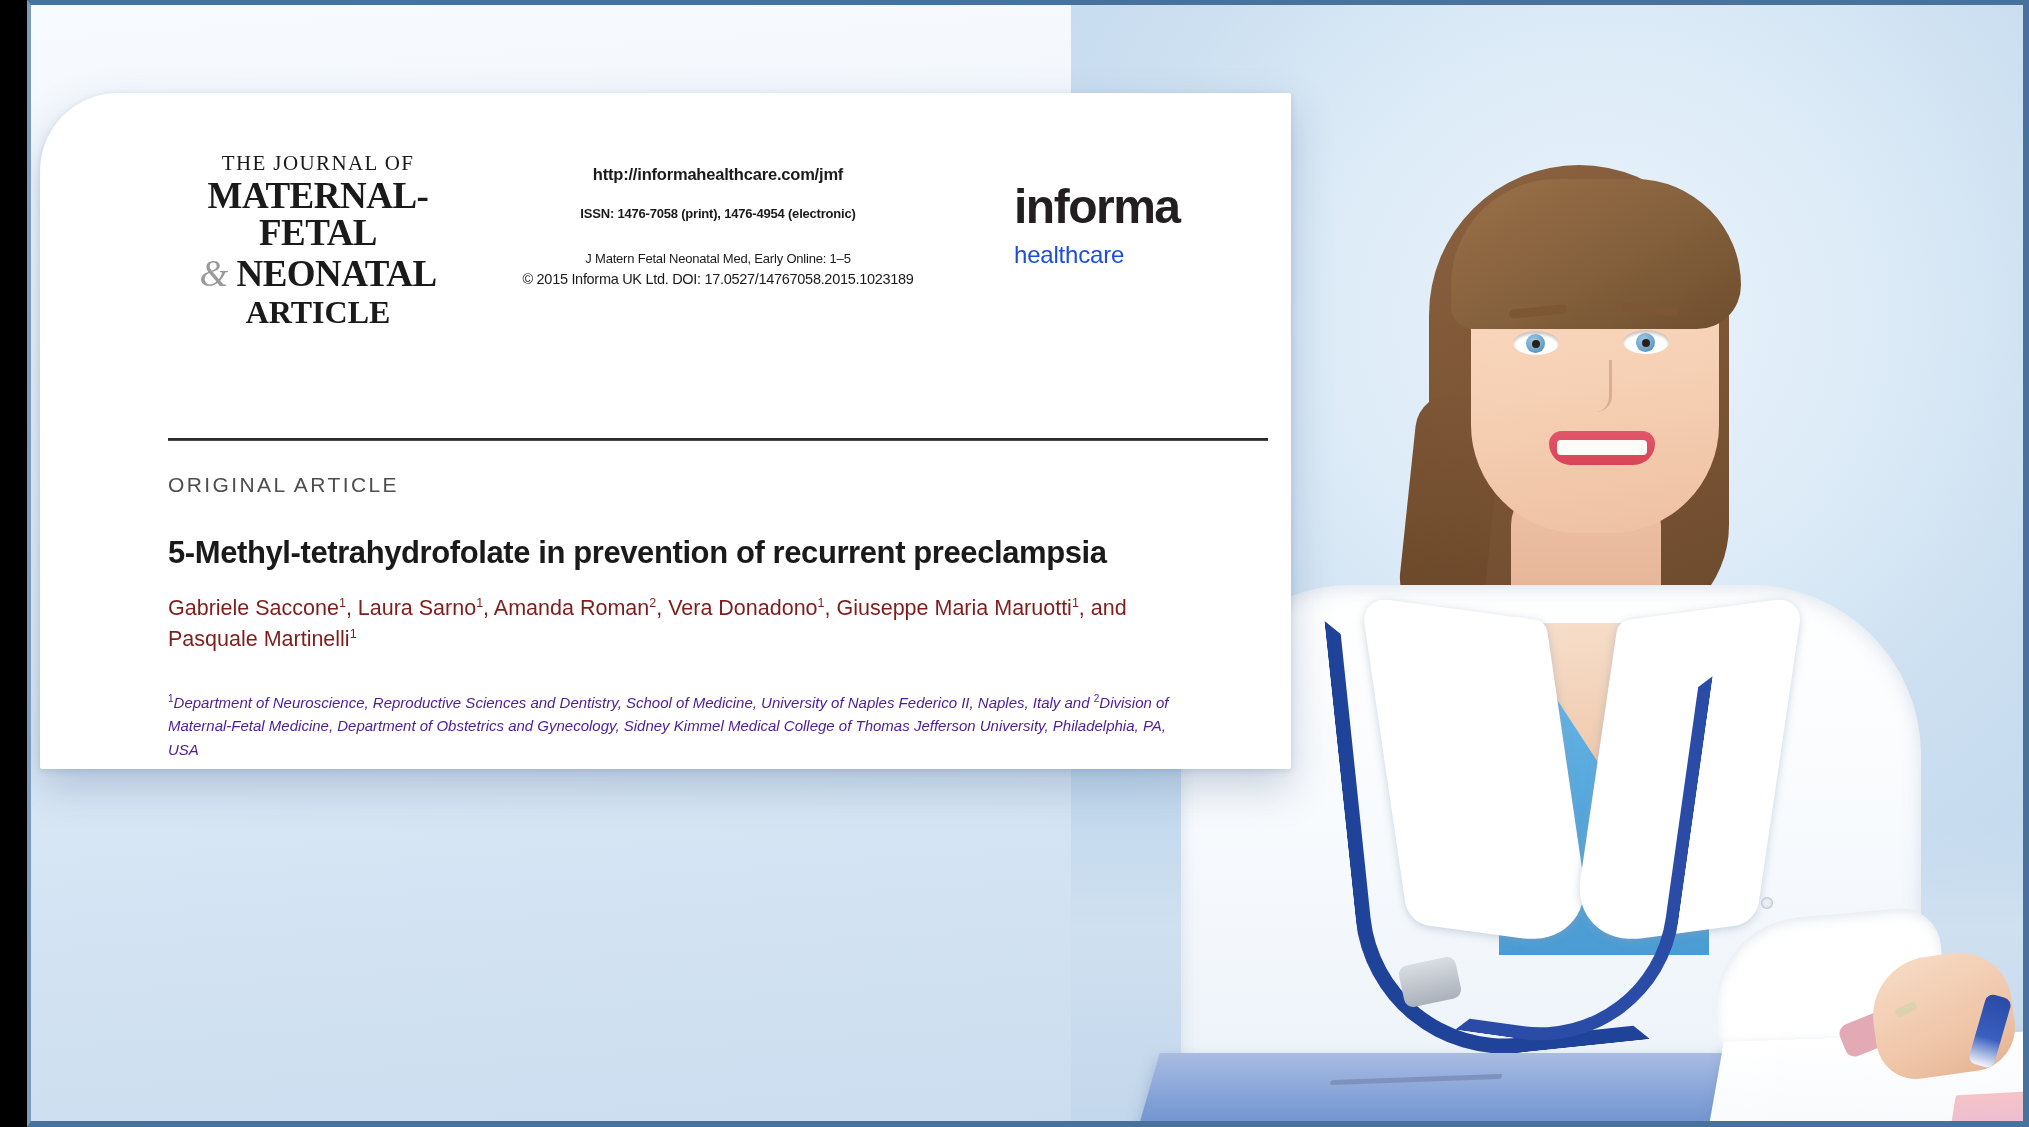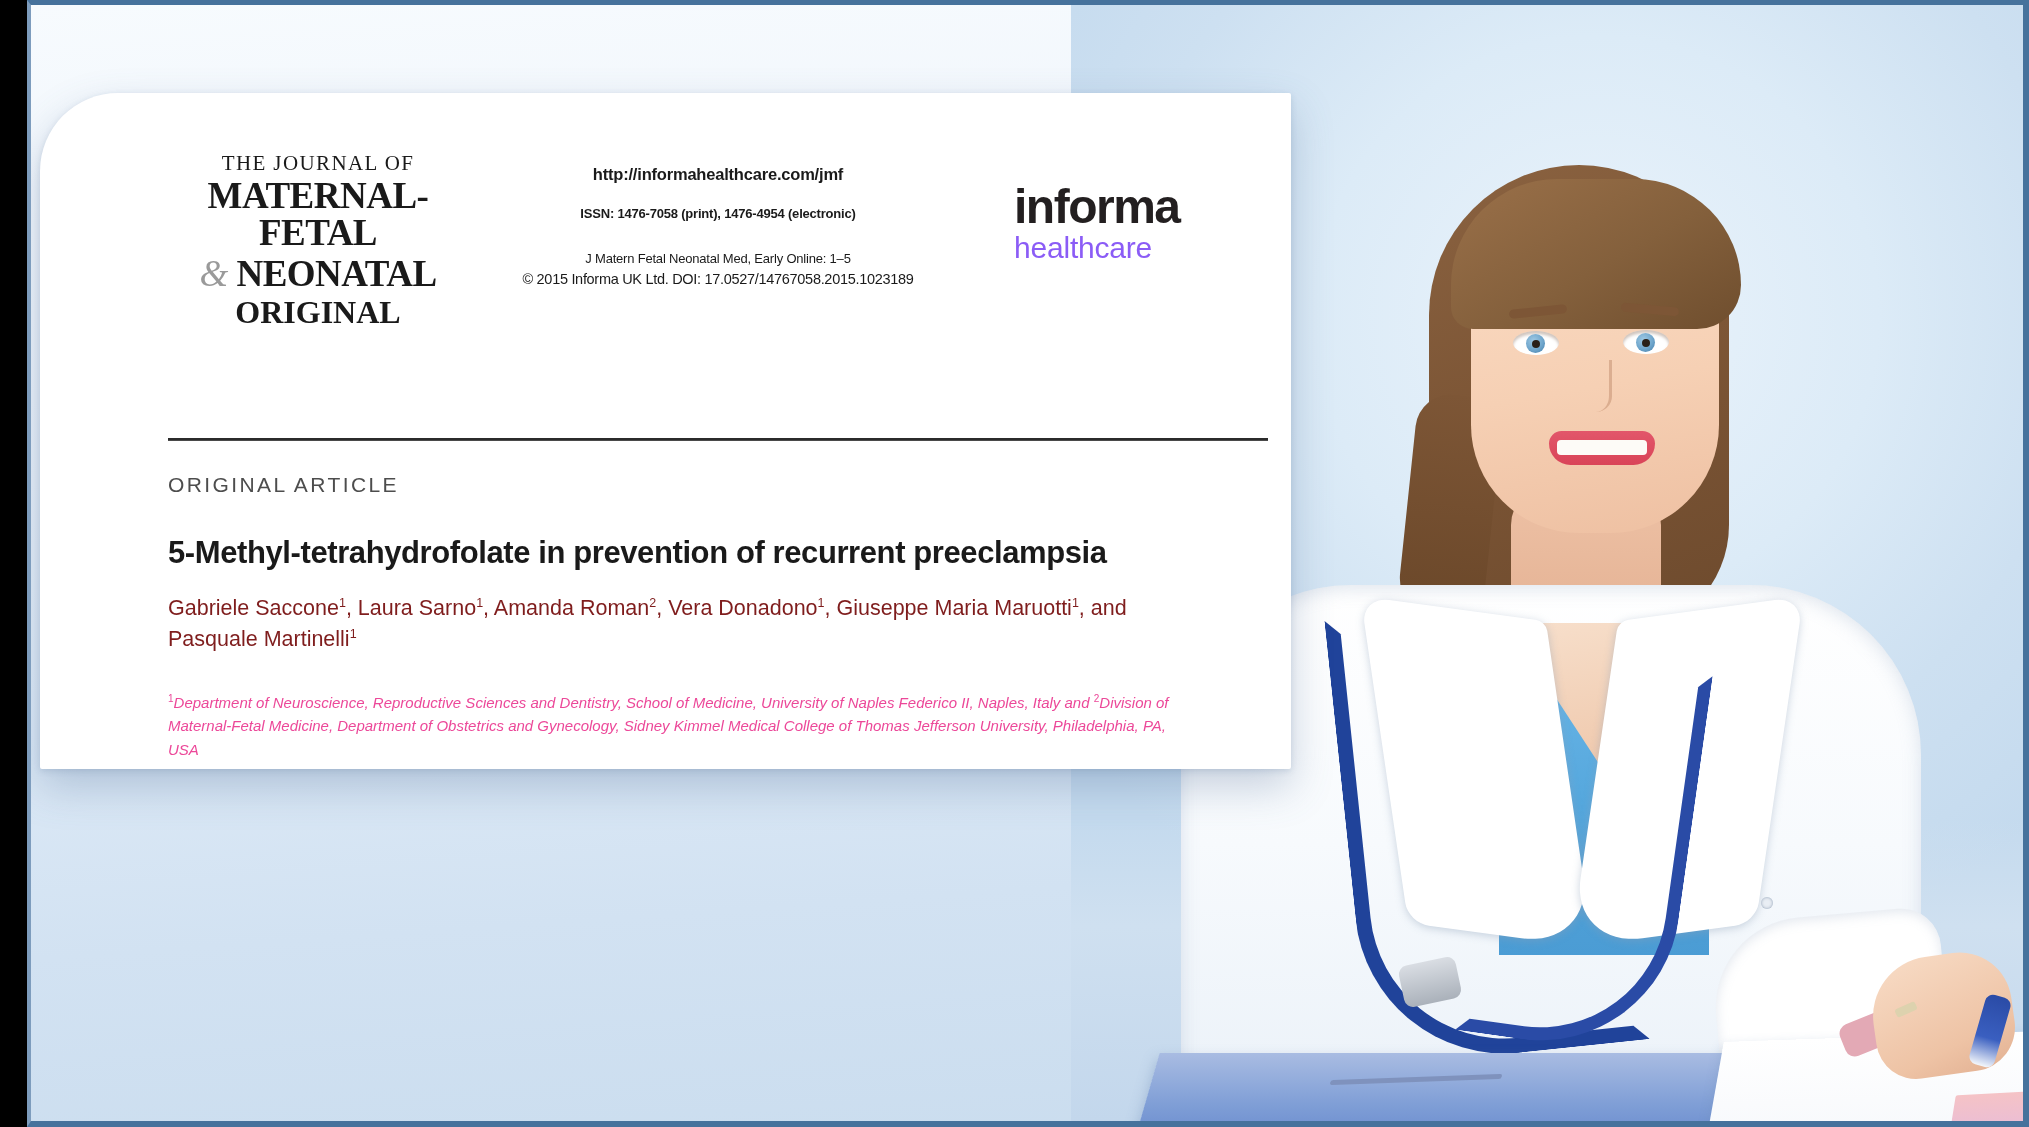--- a/index.html
+++ b/index.html
@@ -170,33 +170,33 @@
 
   .mid{position:absolute;left:330px;top:24px;width:440px;text-align:center;
        font-family:"Liberation Sans",sans-serif;color:#1a1a1a;}
   .mid .l1{font-size:16.5px;font-weight:700;letter-spacing:-.2px;}
   .mid .l2{font-size:13px;font-weight:700;margin-top:22px;letter-spacing:-.2px;}
   .mid .l3{font-size:13px;margin-top:30px;letter-spacing:-.2px;}
   .mid .l4{font-size:14.5px;margin-top:5px;letter-spacing:-.3px;}
 
   .informa{position:absolute;left:846px;top:42px;width:260px;}
   .informa .big{font-size:48px;font-weight:700;color:#231f20;letter-spacing:-1.5px;line-height:1;}
-  .informa .small{font-size:30px;color:#8b5cf6;letter-spacing:-.2px;}
+  .informa .small{font-size:24px;color:#1d4ed8;letter-spacing:-.2px;margin-top:10px;}
 
   .rule{position:absolute;left:128px;top:345px;width:1100px;height:0;
         border-top:2px solid #2b2b2b;border-bottom:1px solid #4a4a4a;}
 
   .kicker{position:absolute;left:128px;top:380px;font-size:21px;letter-spacing:2.4px;color:#4d4d4d;}
   .title{position:absolute;left:128px;top:442px;width:1090px;font-size:31px;font-weight:700;
          color:#1a1a1a;letter-spacing:-.4px;}
   .authors{position:absolute;left:128px;top:500px;width:1000px;font-size:21.5px;color:#7f1d1d;
            line-height:1.45;}
   .authors sup{font-size:12.5px;vertical-align:super;}
   .affil{position:absolute;left:128px;top:598px;width:1030px;font-size:15px;font-style:italic;
-         color:#ec4899;line-height:1.55;}
+         color:#4c1d95;line-height:1.55;}
   .affil sup{font-size:10px;vertical-align:super;font-style:normal;}
 </style>
 </head>
 <body>
 
 <div id="stage">
   <div id="black-strip"></div>
 
   <div id="frame">
 
@@ -250,21 +250,21 @@
     </div>
 
     <div class="card">
       <div class="card-inner">
 
         <div class="masthead">
           <div class="jtitle">
             <div class="jt1">THE JOURNAL OF</div>
             <div class="jt2">MATERNAL-FETAL</div>
             <div class="jt3"><span class="amp">&amp;</span> <span>NEONATAL</span></div>
-            <div class="jt4">ORIGINAL</div>
+            <div class="jt4">ARTICLE</div>
           </div>
 
           <div class="mid">
             <div class="l1">http://informahealthcare.com/jmf</div>
             <div class="l2">ISSN: 1476-7058 (print), 1476-4954 (electronic)</div>
             <div class="l3">J Matern Fetal Neonatal Med, Early Online: 1–5</div>
             <div class="l4">© 2015 Informa UK Ltd. DOI: 17.0527/14767058.2015.1023189</div>
           </div>
 
           <div class="informa">

